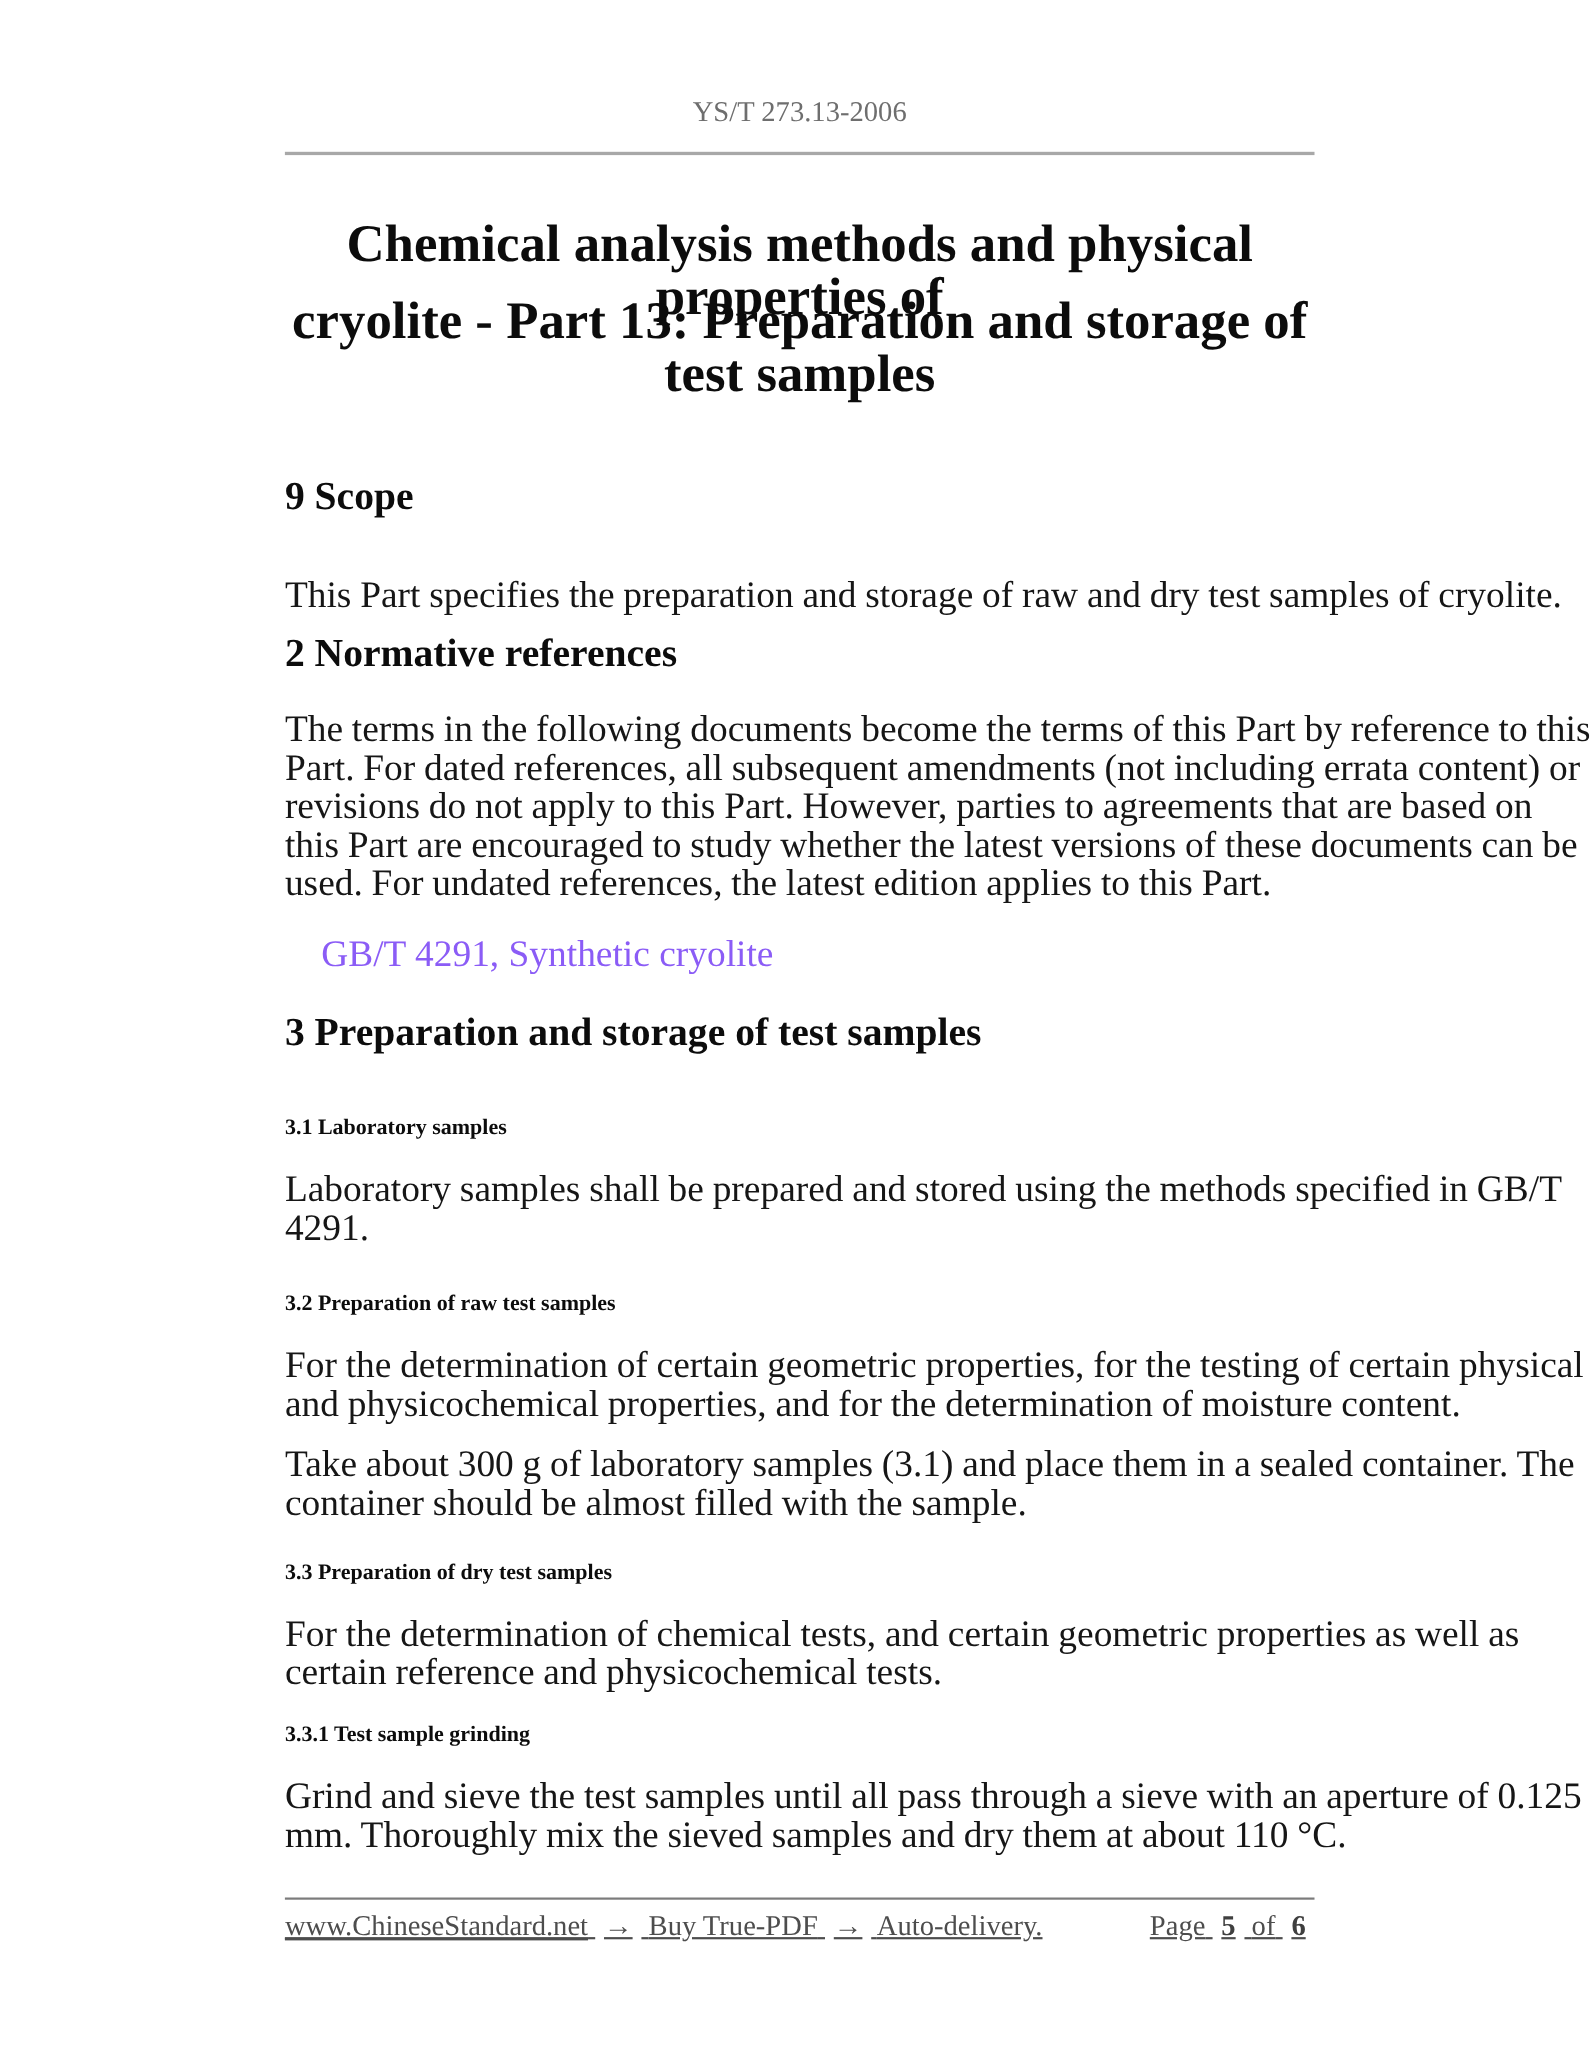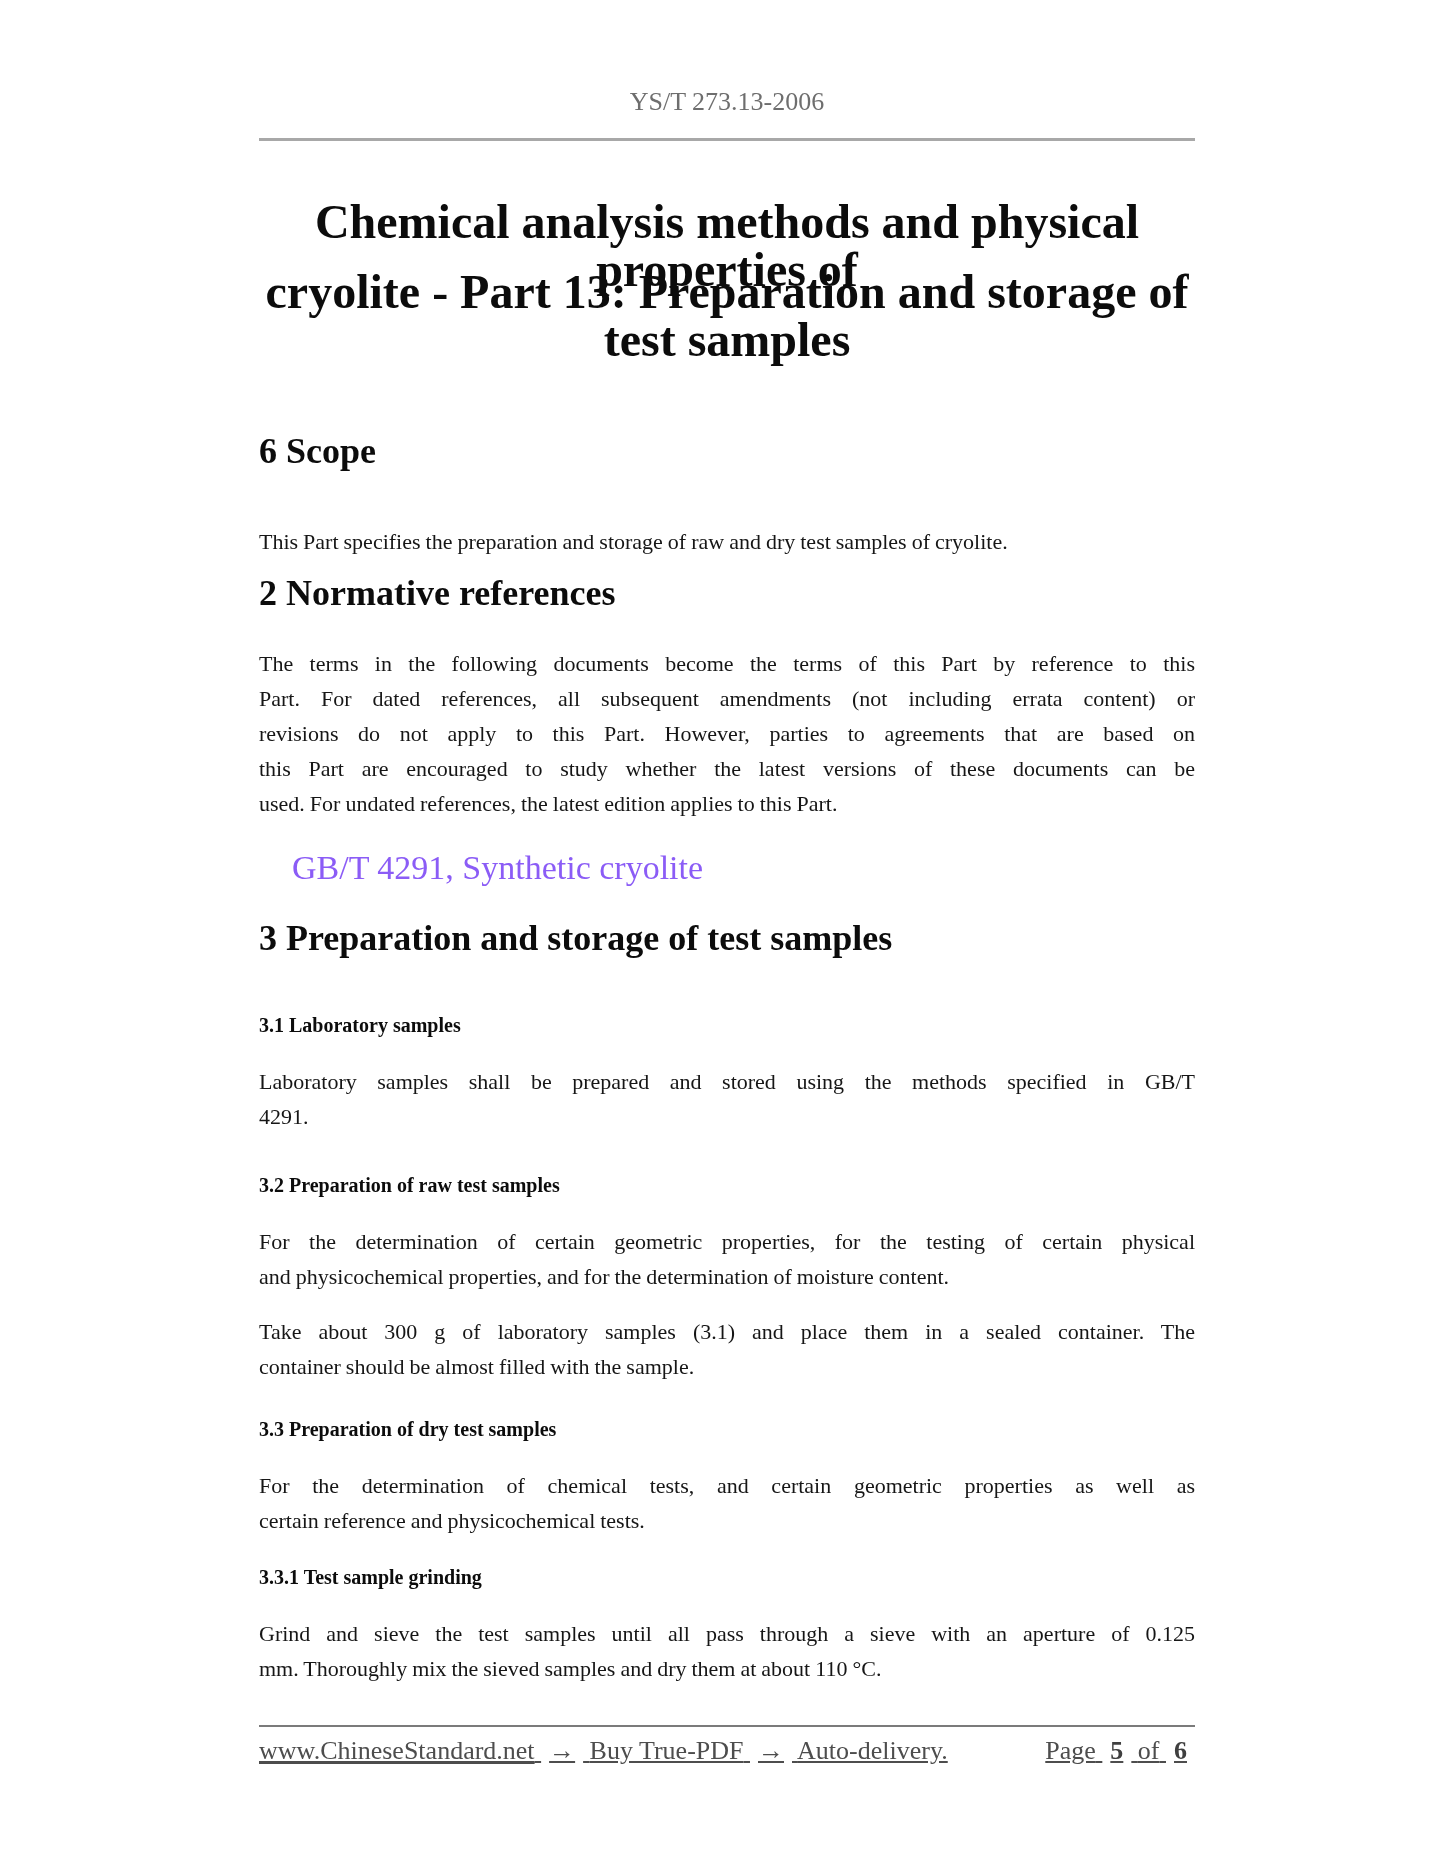--- a/index.html
+++ b/index.html
@@ -47,21 +47,21 @@
     line-height: 46px;
     color: #0c0c0c;
   }
   .h-sub {
     font-size: 20px;
     font-weight: bold;
     line-height: 34px;
     color: #0c0c0c;
   }
   .para {
-    font-size: 22px;
+    font-size: 34px;
     line-height: 35px;
     color: #161616;
   }
   .para .tline {
     text-align: justify;
     text-align-last: justify;
     word-spacing: -0.5px;
     white-space: nowrap;
   }
   .para .tline:last-child {
@@ -112,21 +112,21 @@
 
 <div class="page">
 
   <div class="abs col doc-code">YS/T 273.13-2006</div>
 
   <div class="abs col rule-top"></div>
 
   <div class="abs col title-line title-1">Chemical analysis methods and physical properties of</div>
   <div class="abs col title-line title-2">cryolite - Part 13: Preparation and storage of test samples</div>
 
-  <div class="abs col h-sec" style="top:428px">6 Scope</div>
+  <div class="abs col h-sec" style="top:428px">9 Scope</div>
 
   <div class="abs col para" style="top:524px">
       <div class="tline">This Part specifies the preparation and storage of raw and dry test samples of cryolite.</div>
     </div>
 
   <div class="abs col h-sec" style="top:570px">2 Normative references</div>
 
   <div class="abs col para" style="top:646px">
       <div class="tline">The terms in the following documents become the terms of this Part by reference to this</div>
       <div class="tline">Part. For dated references, all subsequent amendments (not including errata content) or</div>

